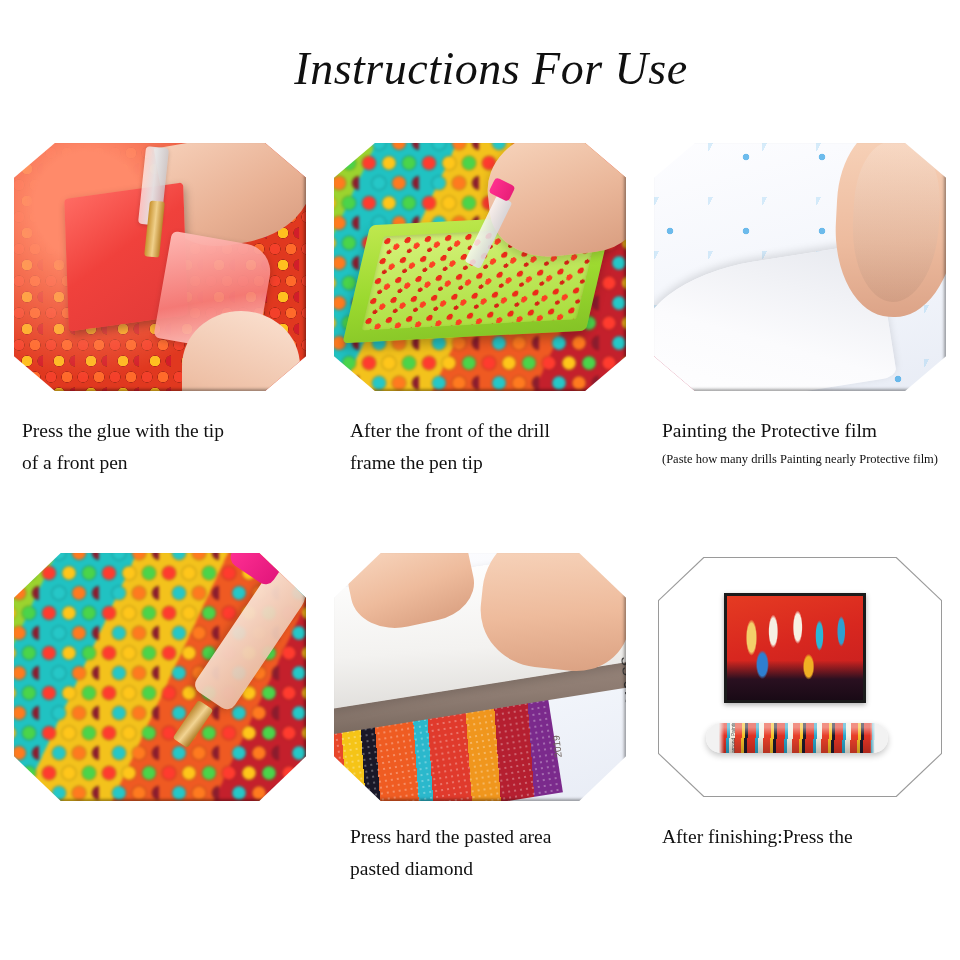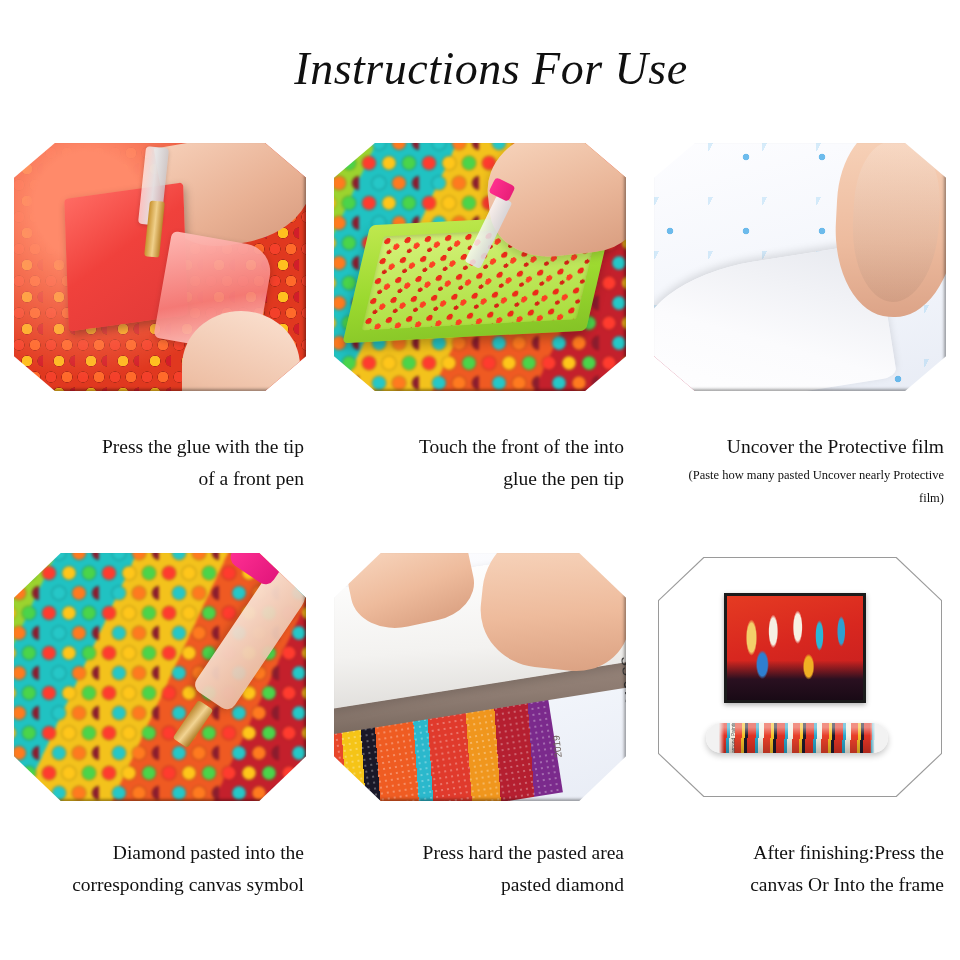--- a/index.html
+++ b/index.html
@@ -416,22 +416,21 @@
   .caption {
     position: absolute;
     top: 272px;
     left: 0;
     width: 320px;
     padding: 0 16px;
     box-sizing: border-box;
     font-size: 19.5px;
     line-height: 1.62;
     color: #111111;
-    text-align: right;
-    margin-top: 16px;
+    text-align: left;
   }
   .step.col1 .caption { padding-left: 22px; }
   .step.col2 .caption { padding-left: 30px; }
   .step.col3 .caption { padding-left: 22px; }
   .caption .sub {
     display: block;
     font-size: 12.5px;
     line-height: 1.85;
     margin-top: 1px;
   }
@@ -473,57 +472,52 @@
             <div class="tray-drills"></div>
           </div>
         </div>
         <div class="hand-2"></div>
         <div class="pen-2"></div>
         <div class="pen-2-band"></div>
         <div class="shadow-edge"></div>
       </div>
     </div>
     <div class="caption">
-      <span>Touch the front of the into</span>
+      <span>After the front of the drill</span>
       <br>
-      <span>glue the pen tip</span>
+      <span>frame the pen tip</span>
     </div>
   </div>
 
   <div class="step col3 row1">
     <div class="photo">
       <div class="photo-inner clip-hex">
         <div class="film-bg"></div>
         <div class="film-dots"></div>
         <div class="canvas-pink"></div>
         <div class="film-peel"></div>
         <div class="hand-3"></div>
         <div class="shadow-edge"></div>
       </div>
     </div>
     <div class="caption">
-      <span>Uncover the Protective film</span>
-      <span class="sub">(Paste how many pasted Uncover nearly Protective film)</span>
+      <span>Painting the Protective film</span>
+      <span class="sub">(Paste how many drills Painting nearly Protective film)</span>
     </div>
   </div>
 
   <div class="step col1 row2">
     <div class="photo">
       <div class="photo-inner clip-oct">
         <div class="drills drills-rainbow"></div>
         <div class="pen-4"></div>
         <div class="pen-4-band"></div>
         <div class="pen-4-tip"></div>
         <div class="shadow-edge"></div>
       </div>
-    </div>
-    <div class="caption">
-      <span>Diamond pasted into the</span>
-      <br>
-      <span>corresponding canvas symbol</span>
     </div>
   </div>
 
   <div class="step col2 row2">
     <div class="photo">
       <div class="photo-inner clip-oct">
         <div class="film-bg"></div>
         <div class="mosaic-5"></div>
         <div class="book-spine">
           <div class="book-spine-text">ANE PRACE</div>
@@ -553,17 +547,16 @@
           <div class="artwork"></div>
         </div>
         <div class="roll">
           <div class="roll-label">Diamond Painting</div>
         </div>
       </div>
     </div>
     <div class="caption">
       <span>After finishing:Press the</span>
       <br>
-      <span>canvas Or Into the frame</span>
     </div>
   </div>
 
 </div>
 
 </body></html>

